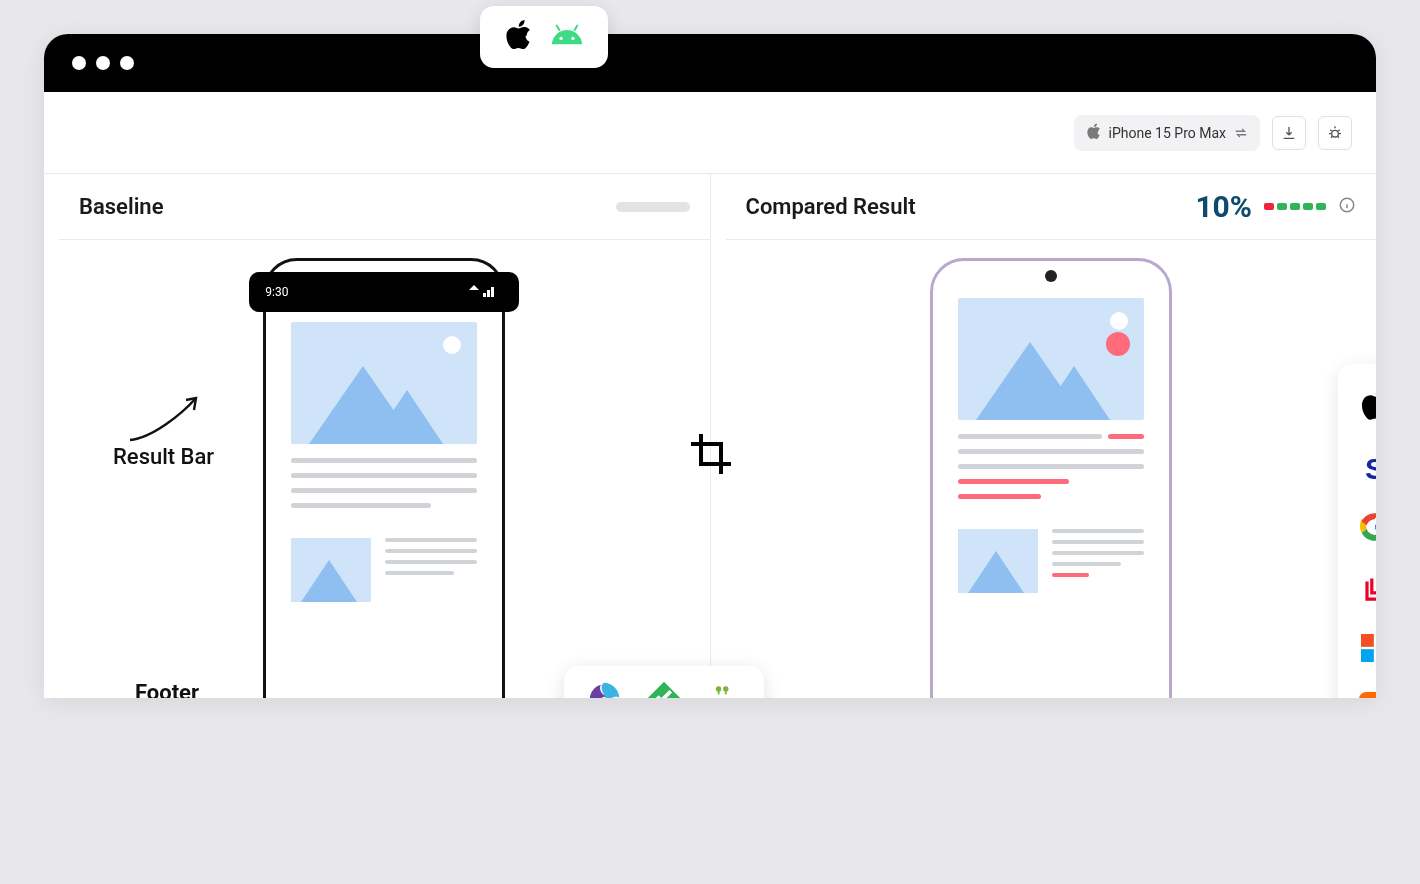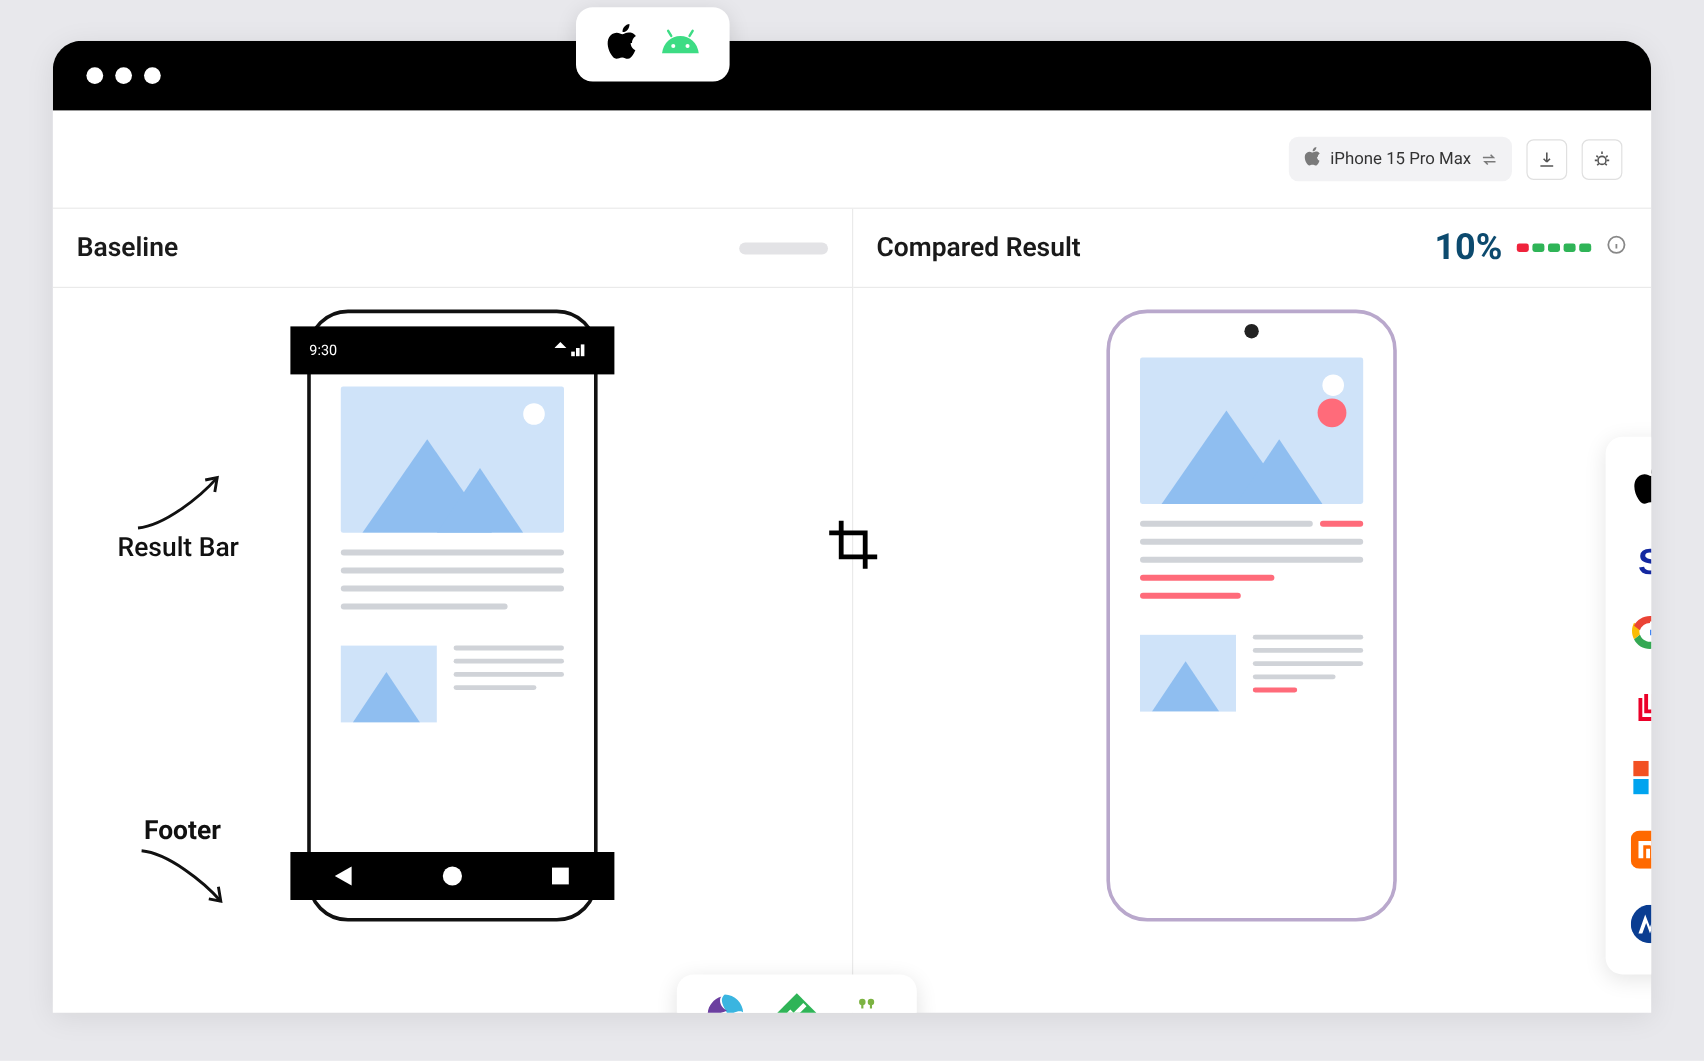--- a/index.html
+++ b/index.html
@@ -1,44 +1,44 @@
 <!DOCTYPE html>
 <html><head>
 <meta charset="utf-8">
 <style>
   * { box-sizing: border-box; margin: 0; padding: 0; }
   body { font-family: -apple-system, BlinkMacSystemFont, "Segoe UI", Roboto, sans-serif; background: #e8e8ec; width: 1420px; height: 884px; overflow: hidden; position: relative; }
 
-  .browser-window { position: absolute; top: 34px; left: 44px; width: 1332px; height: 810px; background: #fff; border-radius: 24px 24px 0 0; box-shadow: 0 4px 24px rgba(0,0,0,0.08); overflow: hidden; }
+  .browser-window { position: absolute; top: 34px; left: 44px; width: 1332px; height: 664px; background: #fff; border-radius: 24px 24px 0 0; box-shadow: 0 4px 24px rgba(0,0,0,0.08); overflow: hidden; }
   .title-bar { height: 58px; background: #000; display: flex; align-items: center; padding-left: 28px; }
   .win-dot { width: 14px; height: 14px; border-radius: 50%; background: #fff; margin-right: 10px; }
 
   .platform-pill { position: absolute; top: 6px; left: 480px; width: 128px; height: 62px; background: #fff; border-radius: 14px; box-shadow: 0 4px 18px rgba(0,0,0,0.12); display: flex; align-items: center; justify-content: center; gap: 18px; z-index: 50; }
 
   .toolbar { height: 82px; display: flex; align-items: center; justify-content: flex-end; padding-right: 24px; gap: 12px; border-bottom: 1px solid #eaeaea; }
   .device-chip { display: flex; align-items: center; gap: 8px; background: #f2f2f4; border-radius: 8px; padding: 8px 12px; font-size: 14px; color: #333; }
   .tb-btn { width: 34px; height: 34px; border: 1px solid #e0e0e0; border-radius: 6px; display: flex; align-items: center; justify-content: center; background: #fff; color: #555; }
 
   .columns { display: flex; height: calc(100% - 140px); }
-  .col { flex: 1; position: relative; }
+  .col { flex: 1; position: relative; padding-left: 15px; }
   .col-left { border-right: 1px solid #eaeaea; }
   .col-header { height: 66px; border-bottom: 1px solid #eaeaea; display: flex; align-items: center; padding: 0 20px; font-size: 22px; font-weight: 600; color: #1a1a1a; justify-content: space-between; }
   .header-right { display: flex; align-items: center; gap: 12px; }
   .pill-grey { width: 74px; height: 10px; background: #e3e3e6; border-radius: 6px; }
   .pct { font-size: 30px; font-weight: 700; color: #0c4a6e; }
   .dots-scale { display: flex; gap: 3px; }
   .dots-scale span { width: 10px; height: 7px; border-radius: 2px; }
 
   .phone-wrap { position: relative; height: calc(100% - 66px); }
   .phone { position: absolute; left: 50%; transform: translateX(-50%); top: 18px; width: 242px; height: 510px; }
   .phone-frame { position: absolute; inset: 0; border: 3px solid #111; border-radius: 34px; background: #fff; }
   .phone-frame.light { border: 3px solid #b9a8cc; }
   .notch-cam { position: absolute; top: 12px; left: 50%; transform: translateX(-50%); width: 12px; height: 12px; border-radius: 50%; background: #222; }
 
-  .status-overlay, .footer-overlay { position: absolute; left: -14px; right: -14px; height: 40px; background: #000; border-radius: 0; display: flex; align-items: center; color: #fff; }
+  .status-overlay, .footer-overlay { position: absolute; left: -14px; right: -14px; height: 40px; background: #000; border-radius: 10px; display: flex; align-items: center; color: #fff; }
   .status-overlay { top: 14px; padding: 0 16px; justify-content: space-between; font-size: 12px; }
   .footer-overlay { bottom: 18px; justify-content: space-around; }
   .nav-tri { width: 0; height: 0; border-top: 8px solid transparent; border-bottom: 8px solid transparent; border-right: 14px solid #fff; }
   .nav-circle { width: 16px; height: 16px; border-radius: 50%; background: #fff; }
   .nav-sq { width: 14px; height: 14px; background: #fff; }
 
   .content { position: absolute; top: 64px; left: 28px; right: 28px; bottom: 70px; }
   .content.compared { top: 40px; bottom: 40px; }
   .hero { height: 122px; background: #cfe3f9; border-radius: 2px; position: relative; overflow: hidden; margin-bottom: 14px; }
   .hero .sun { position: absolute; top: 14px; right: 16px; width: 18px; height: 18px; border-radius: 50%; background: #fff; }

